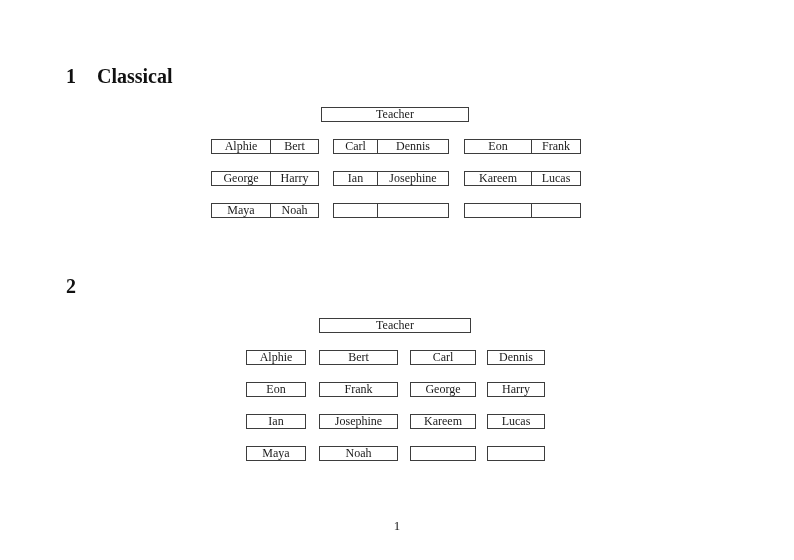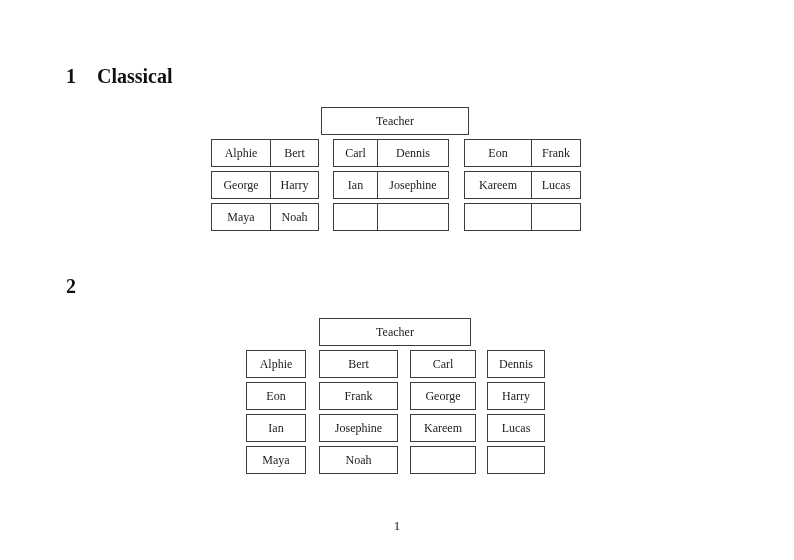--- a/index.html
+++ b/index.html
@@ -24,21 +24,21 @@
     line-height: 20px;
     color: #111111;
     white-space: nowrap;
   }
   .heading-classical  { left: 66px; top: 66px; }
   .heading-distributed{ left: 66px; top: 276px; }
 
   .box, .desk {
     position: absolute;
     box-sizing: border-box;
-    height: 28px;
+    height: 15px;
     border: 1px solid #3d3d3d;
     background: #ffffff;
     font-size: 12px;
     color: #1a1a1a;
   }
   .box {
     display: flex;
     align-items: center;
     justify-content: center;
   }

